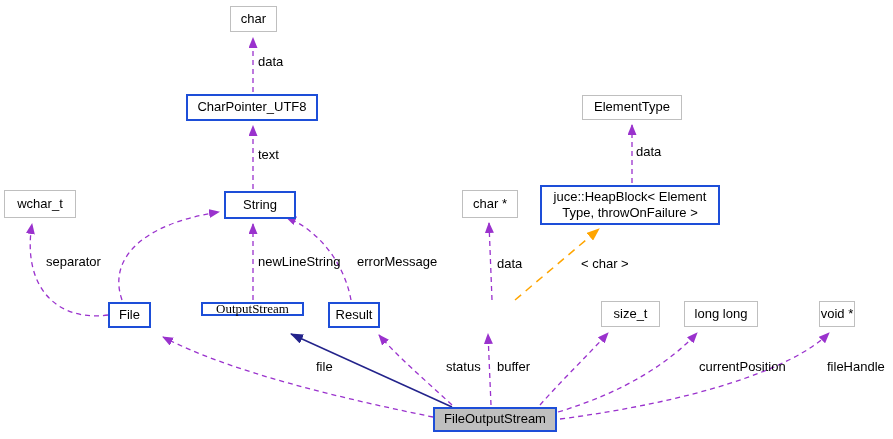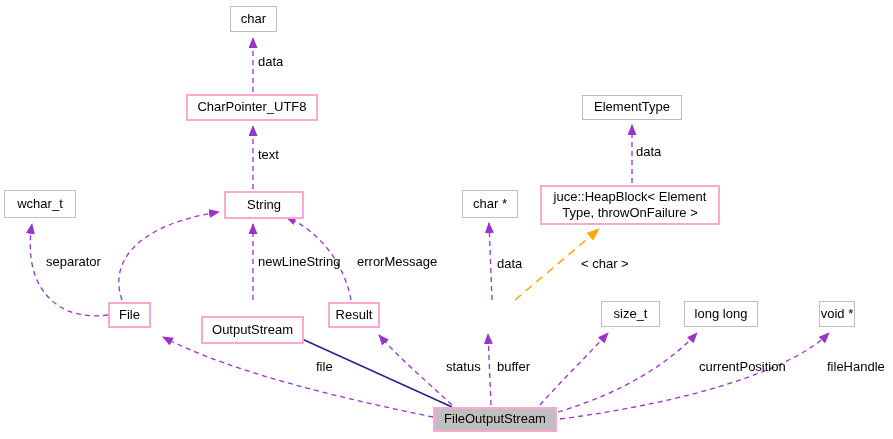--- a/index.html
+++ b/index.html
@@ -9,21 +9,21 @@
     background:#ffffff;
     font-family:"Liberation Sans","DejaVu Sans",sans-serif;
     overflow:hidden;
   }
   #edges{position:absolute;left:0;top:0;width:893px;height:439px;}
   .node{
     position:absolute;
     box-sizing:border-box;
     display:flex;align-items:center;justify-content:center;
     background:#ffffff;
-    border:2px solid #f9a8d4;
+    border:2px solid #1d4ed8;
     font-size:13px;color:#000000;
     text-align:center;line-height:1.25;
     white-space:pre-line;
     z-index:2;
   }
   .node--muted{border:1px solid #bfbfbf;}
   .node--focus{background:#bfbfbf;}
   .edge-label{
     position:absolute;
     font-size:13px;color:#000000;
@@ -71,30 +71,30 @@
   </svg>
 
   <div class="node node--muted" style="left:230px;top:6px;width:47px;height:26px;">char</div>
 
   <div class="node" style="left:186px;top:94px;width:132px;height:27px;">CharPointer_UTF8</div>
 
   <div class="node node--muted" style="left:582px;top:95px;width:100px;height:25px;">ElementType</div>
 
   <div class="node node--muted" style="left:4px;top:190px;width:72px;height:28px;">wchar_t</div>
 
-  <div class="node" style="left:224px;top:191px;width:80px;height:28px;">String</div>
+  <div class="node" style="left:224px;top:191px;width:72px;height:28px;">String</div>
 
   <div class="node node--muted" style="left:462px;top:190px;width:56px;height:28px;">char *</div>
 
   <div class="node" style="left:540px;top:185px;width:180px;height:40px;">juce::HeapBlock&lt; Element
 Type, throwOnFailure &gt;</div>
 
   <div class="node" style="left:108px;top:302px;width:43px;height:26px;">File</div>
 
-  <div class="node" style="left:201px;top:316px;width:103px;height:28px;">OutputStream</div>
+  <div class="node" style="left:201px;top:302px;width:103px;height:14px;font-family:Liberation Serif, serif;">OutputStream</div>
 
   <div class="node" style="left:328px;top:302px;width:52px;height:26px;">Result</div>
 
 
   <div class="node node--muted" style="left:601px;top:301px;width:59px;height:26px;text-align:right;">size_t</div>
 
   <div class="node node--muted" style="left:684px;top:301px;width:74px;height:26px;">long long</div>
 
   <div class="node node--muted" style="left:819px;top:301px;width:36px;height:26px;">void *</div>
 

